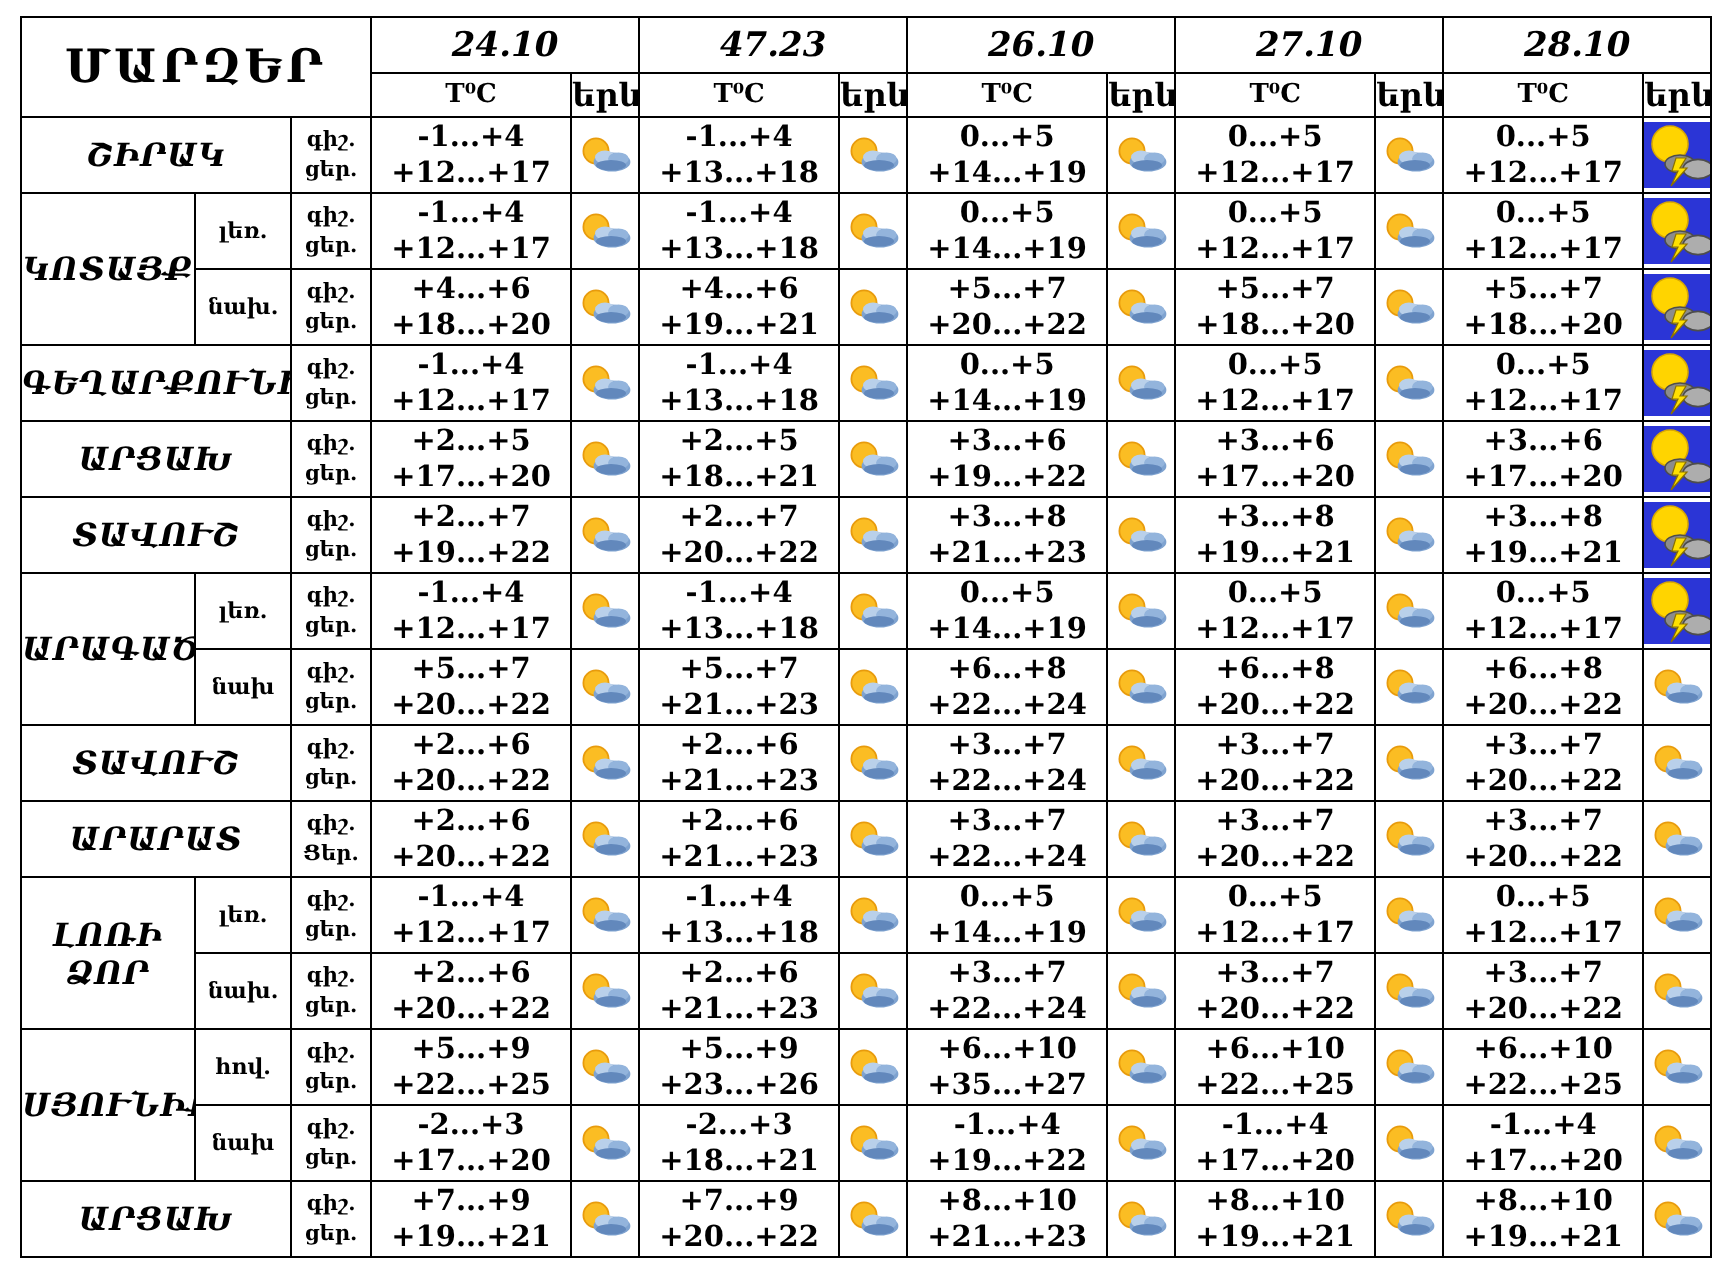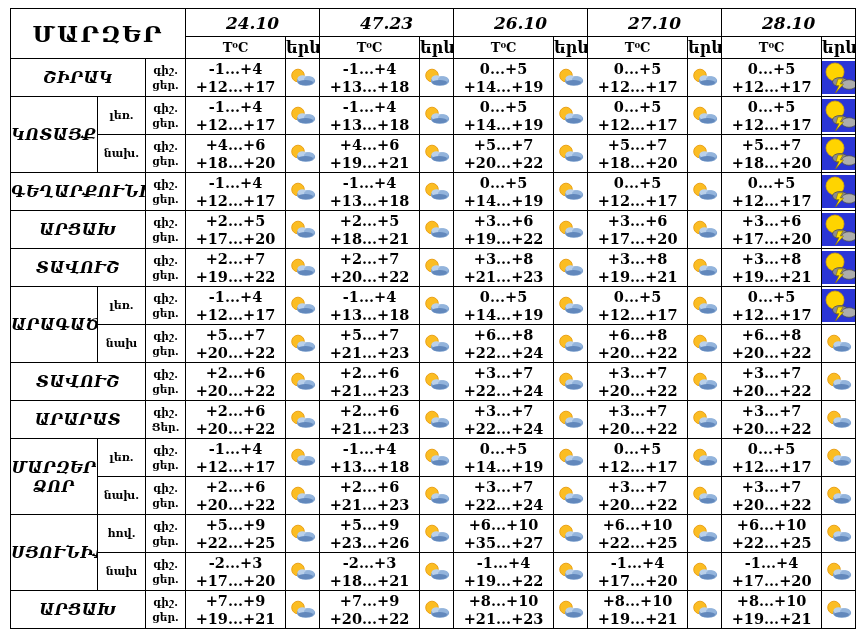--- a/index.html
+++ b/index.html
@@ -729,21 +729,21 @@
         <td class="icon-cell"><span class="icon-wrap"><svg width="31" height="21" viewBox="0 0 31 21">
               <circle cx="11" cy="8.5" r="6.3" fill="#FBBD23"></circle>
               <circle cx="11" cy="8.5" r="6.3" fill="none" stroke="#E89B0C" stroke-width="0.9"></circle>
               <ellipse cx="19" cy="14" rx="9.2" ry="4.8" fill="#7FA3D0"></ellipse>
               <ellipse cx="15.5" cy="11.6" rx="5" ry="3.4" fill="#B9D0EA"></ellipse>
               <ellipse cx="22.2" cy="12.4" rx="5.2" ry="3.2" fill="#93B4DC"></ellipse>
               <ellipse cx="18.5" cy="15.6" rx="7.5" ry="2.6" fill="#6288BC"></ellipse>
             </svg></span></td>
       </tr>
       <tr>
-        <td class="region" rowspan="2">ՄԱՐԶԵՐ ՁՈՐ</td>
+        <td class="region" rowspan="2">ԼՈՌԻ ՁՈՐ</td>
         <td class="zone">լեռ.</td>
         <td class="nd">
           <div>գիշ.</div>
           <div>ցեր.</div>
         </td>
         <td class="temp">
           <div>-1...+4</div>
           <div>+12...+17</div>
         </td>
         <td class="icon-cell"><span class="icon-wrap"><svg width="31" height="21" viewBox="0 0 31 21">

